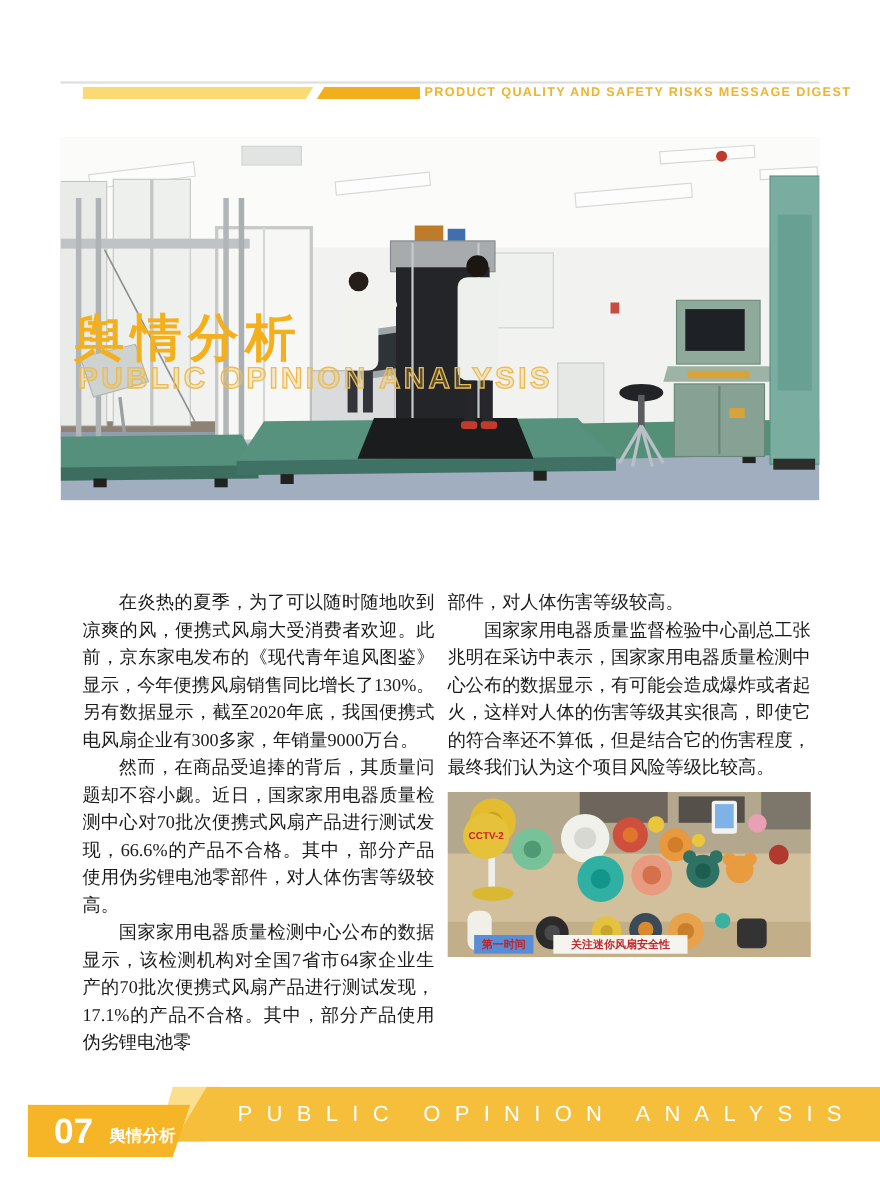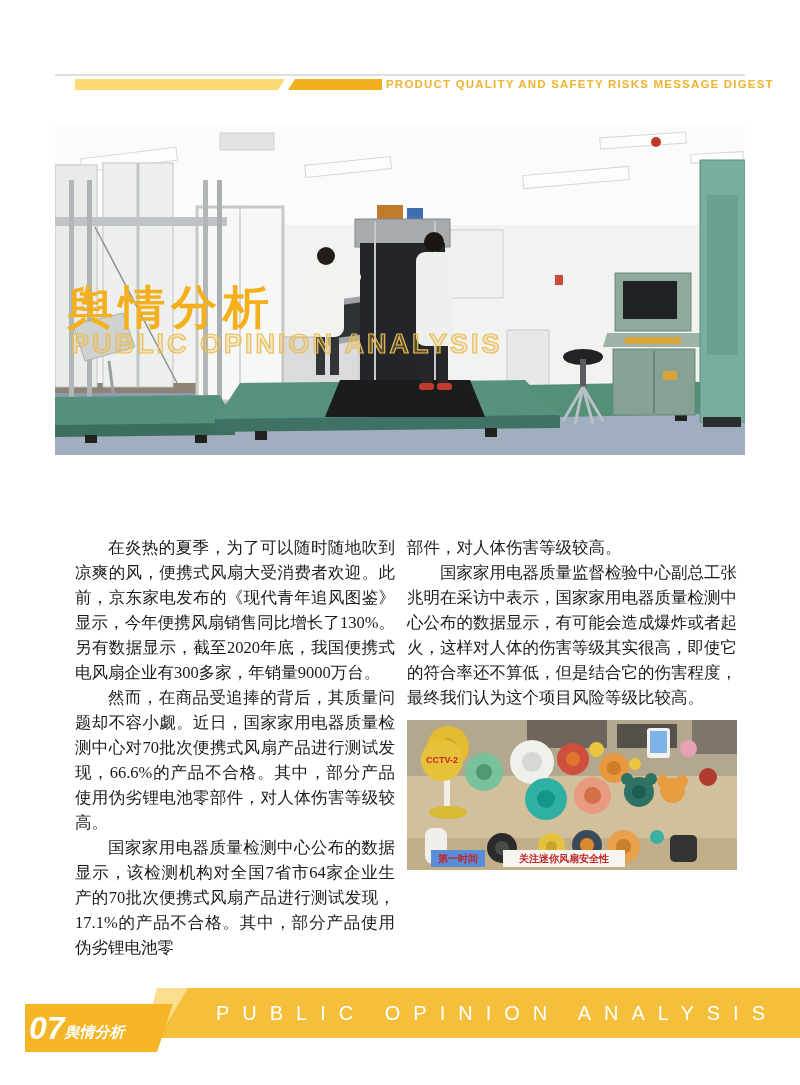--- a/index.html
+++ b/index.html
@@ -55,21 +55,21 @@
 
   
   .footer-accent{position:absolute;left:150px;top:988px;width:44px;height:50px;background:#FBDF8E;
     transform:skewX(-16deg);}
   .footer-bar{position:absolute;left:158px;top:988px;width:642px;height:50px;background:#F5BE3B;
     clip-path:polygon(30px 0,100% 0,100% 100%,0 100%);}
   .footer-bar-text{height:50px;line-height:50px;text-align:center;color:#ffffff;font-size:20px;
     letter-spacing:13px;padding-left:36px;white-space:nowrap;}
   .footer-block{position:absolute;left:25px;top:1004px;width:148px;height:48px;background:#F6B527;
     clip-path:polygon(0 0,100% 0,calc(100% - 16px) 100%,0 100%);display:flex;align-items:center;
-    padding-left:4px;gap:0;box-sizing:border-box;font-style:italic;}
+    padding-left:24px;gap:15px;box-sizing:border-box;}
   .footer-num{font-size:32px;font-weight:bold;color:#ffffff;line-height:1;}
   .footer-sec{font-size:15px;font-weight:bold;color:#ffffff;margin-top:8px;}
 </style>
 </head>
 <body>
 
 <div class="page">
 
   <div class="header-line"></div>
   <div class="bar-light"></div>

